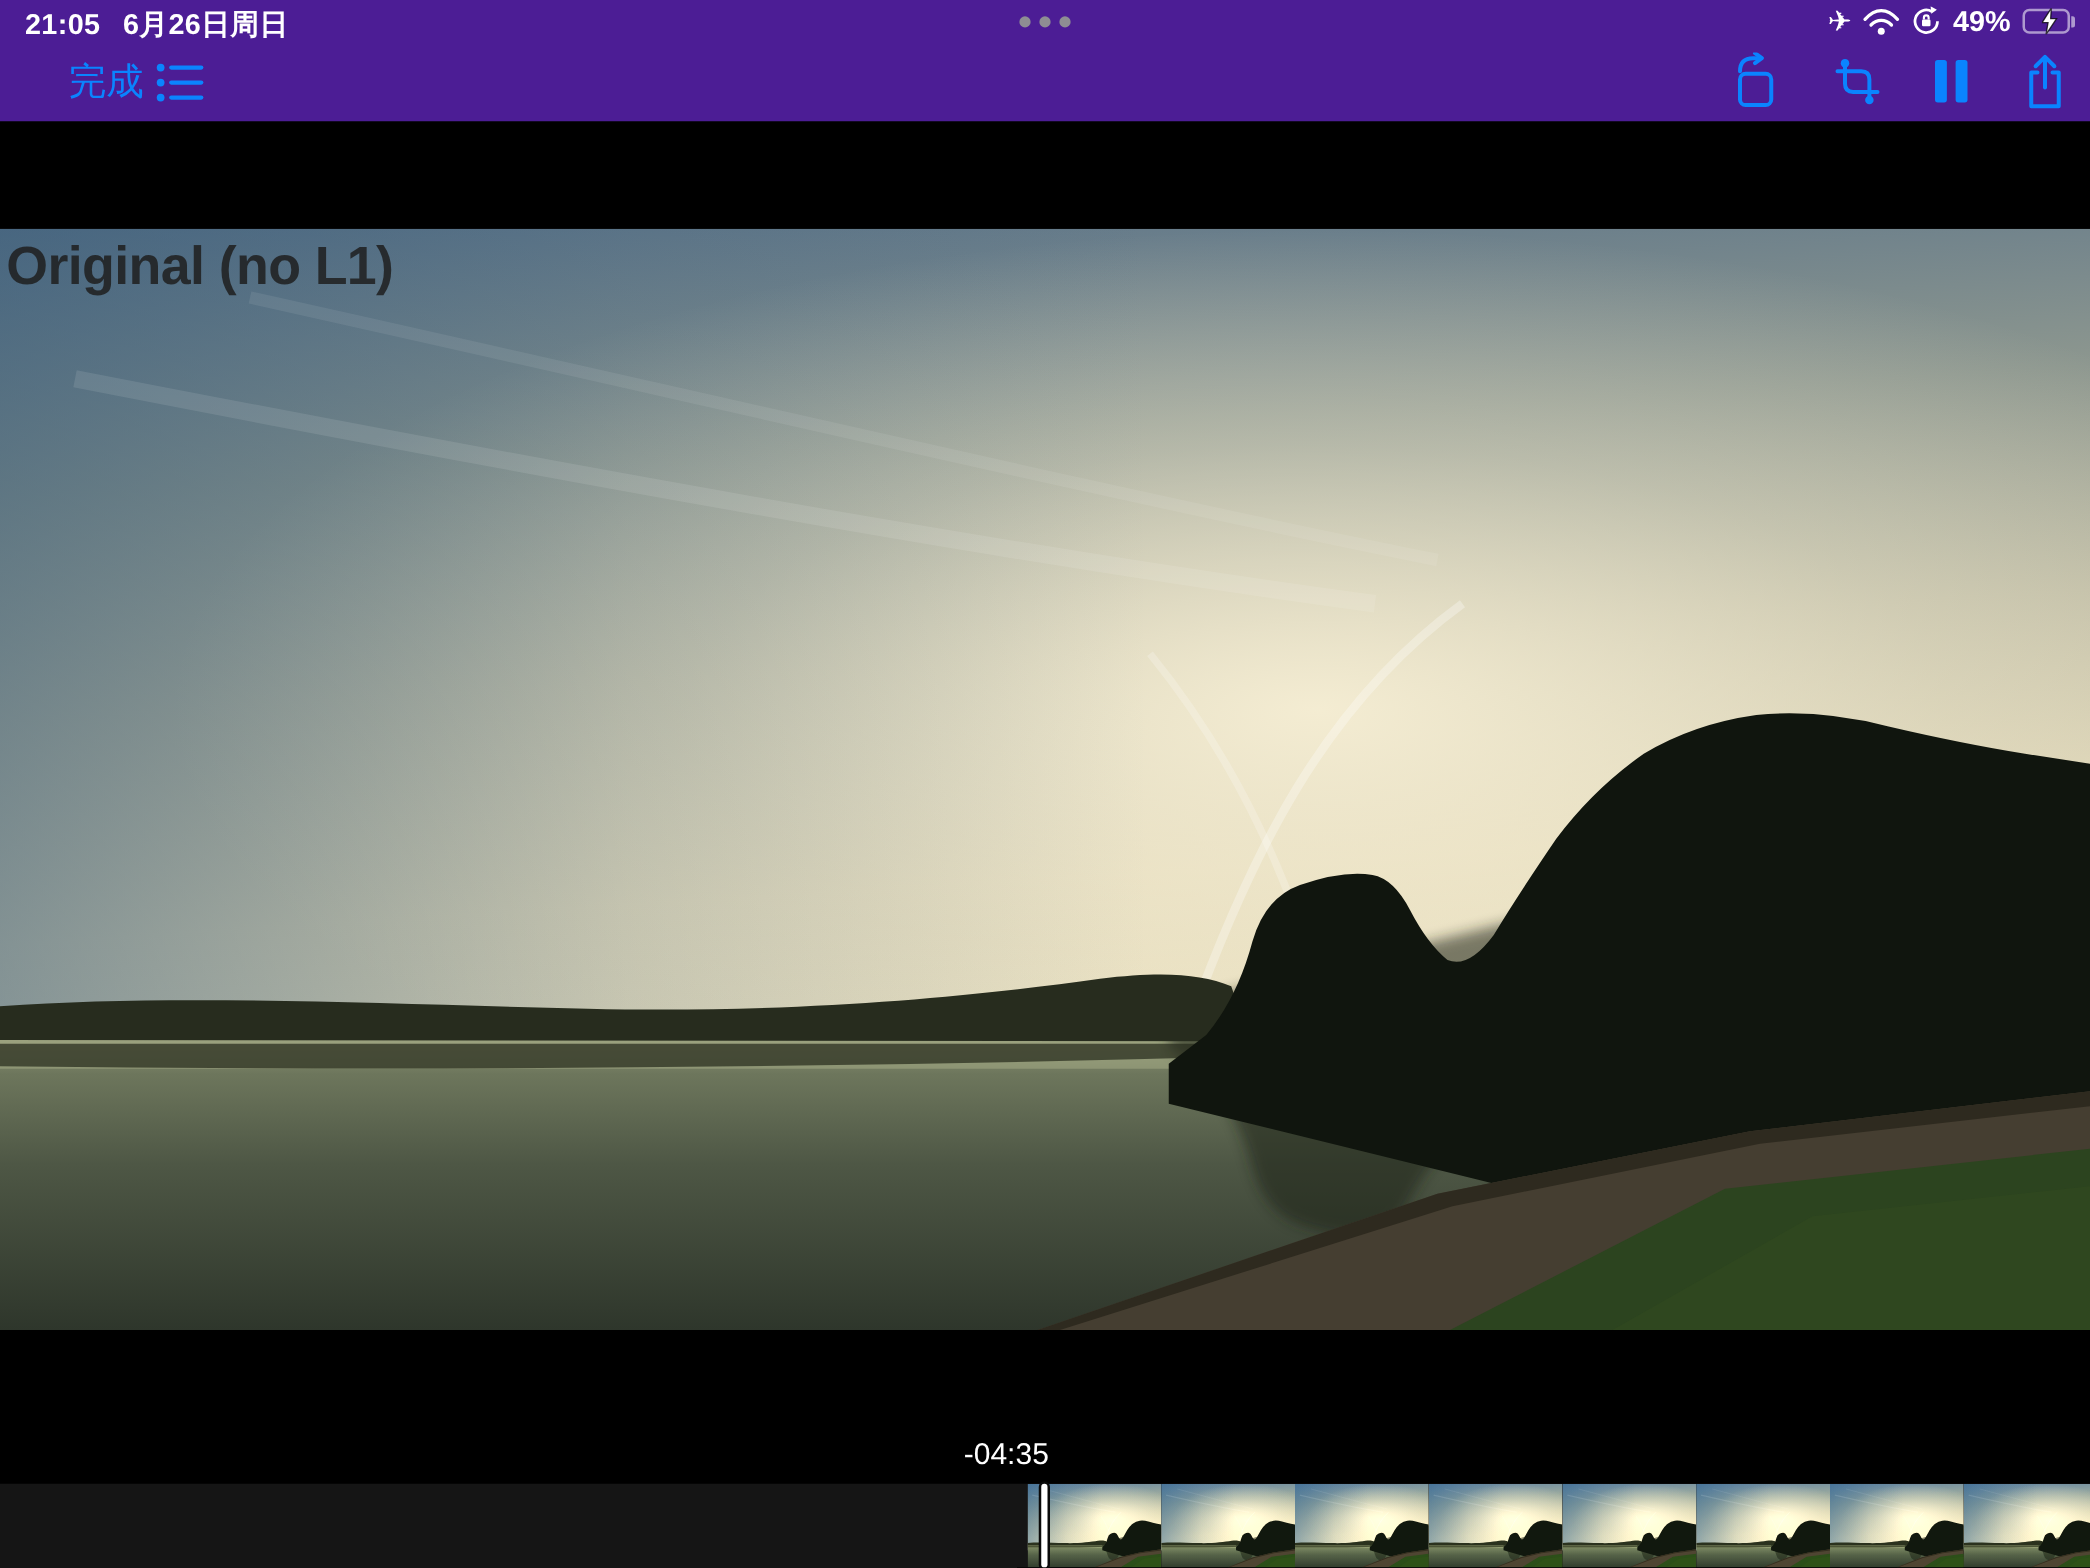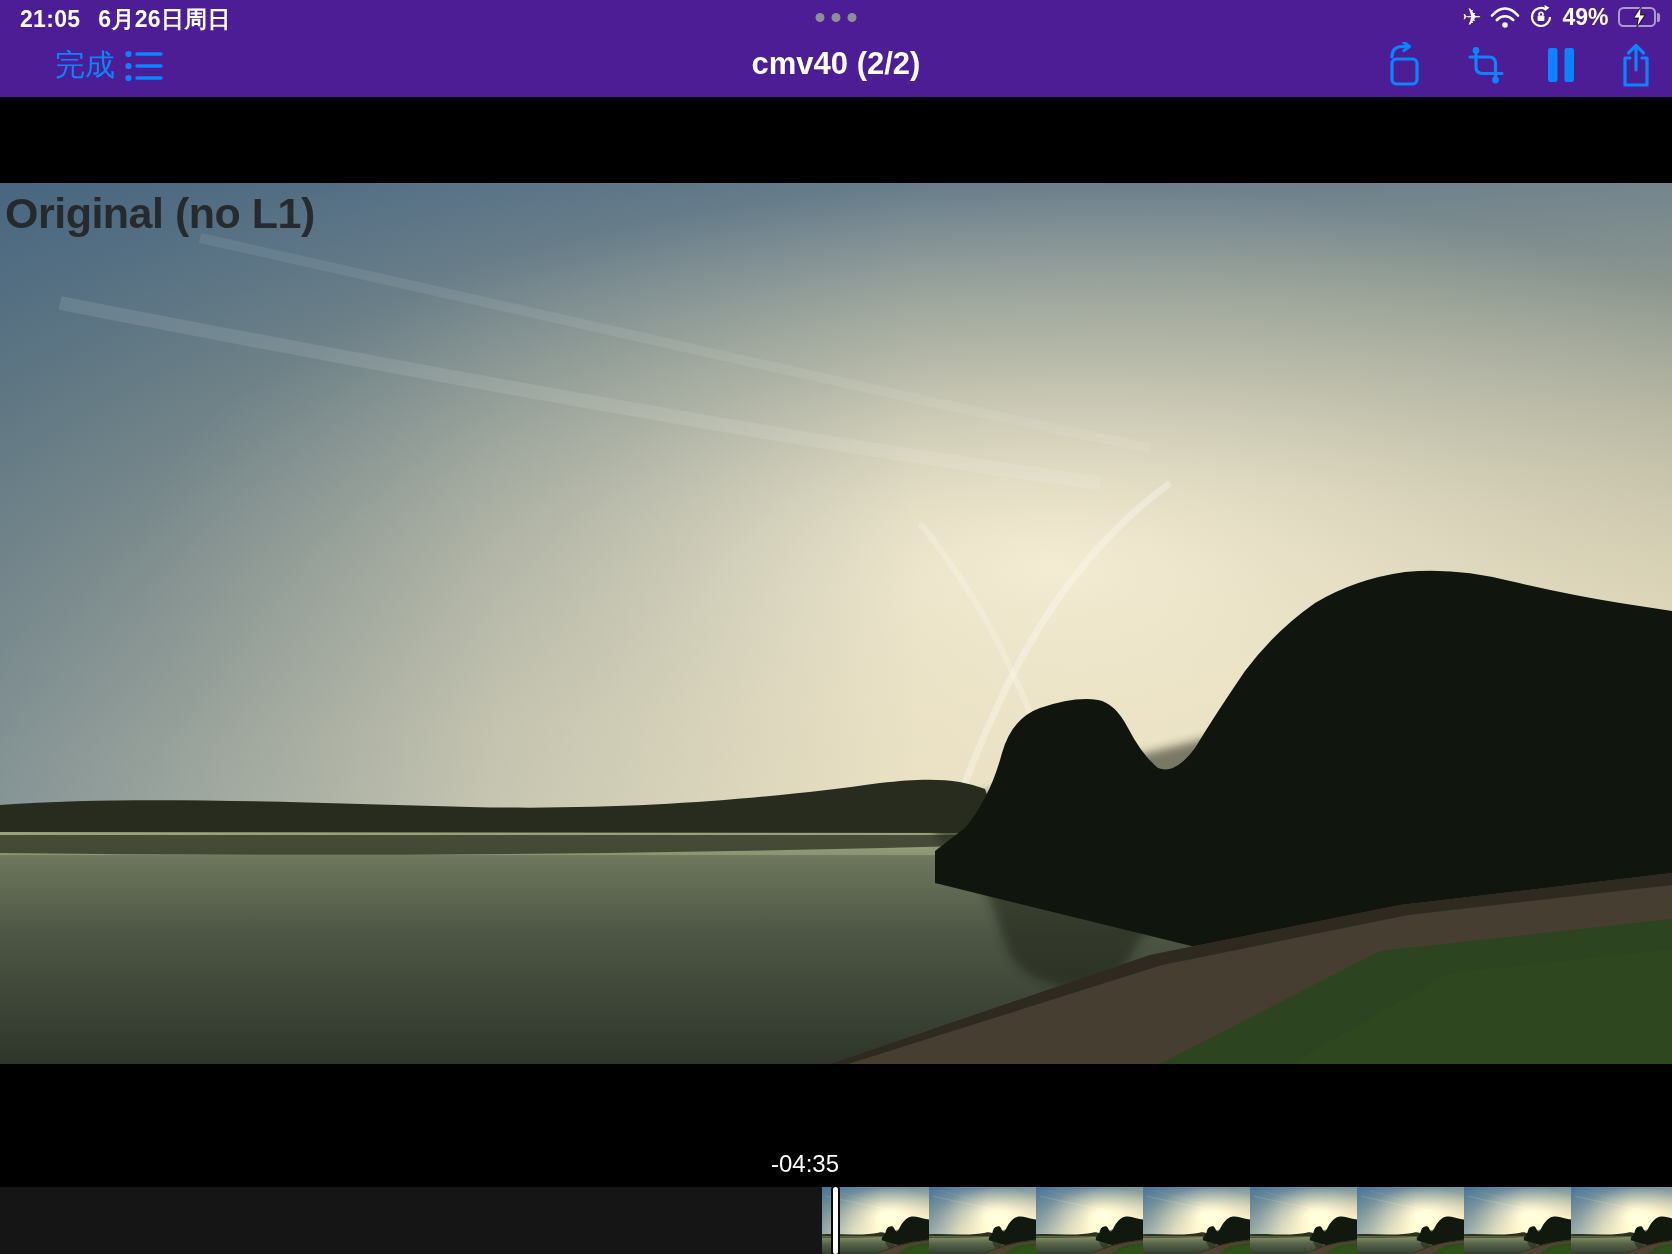--- a/index.html
+++ b/index.html
@@ -147,21 +147,20 @@
     <button class="tb-list">
       <svg width="40" height="36" viewBox="0 0 40 36">
         <circle cx="4.5" cy="6" r="3.1" fill="var(--accent)"></circle>
         <circle cx="4.5" cy="18" r="3.1" fill="var(--accent)"></circle>
         <circle cx="4.5" cy="30" r="3.1" fill="var(--accent)"></circle>
         <line x1="13" y1="6" x2="37" y2="6" stroke="var(--accent)" stroke-width="3.4" stroke-linecap="round"></line>
         <line x1="13" y1="18" x2="37" y2="18" stroke="var(--accent)" stroke-width="3.4" stroke-linecap="round"></line>
         <line x1="13" y1="30" x2="37" y2="30" stroke="var(--accent)" stroke-width="3.4" stroke-linecap="round"></line>
       </svg>
     </button>
-    <div class="tb-title">cmv40 (2/2)</div>
     <div class="tb-right">
       <button>
         <svg width="42" height="46" viewBox="0 0 42 46">
           <rect x="9" y="17" width="25" height="25" rx="4.5" fill="none" stroke="var(--accent)" stroke-width="3.2"></rect>
           <path d="M9,15 Q9,4.5 19.5,4.5 L25,4.5" fill="none" stroke="var(--accent)" stroke-width="3.2" stroke-linecap="round"></path>
           <path d="M21,0.5 L26.5,4.5 L21,8.5" fill="none" stroke="var(--accent)" stroke-width="3.2" stroke-linecap="round" stroke-linejoin="round"></path>
         </svg>
       </button>
       <button>
         <svg width="40" height="42" viewBox="0 0 40 42">

